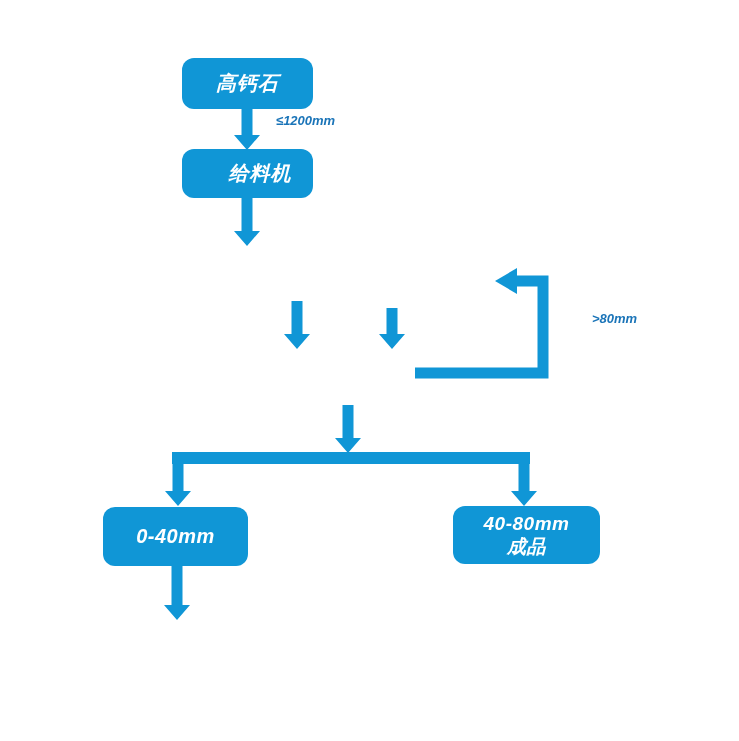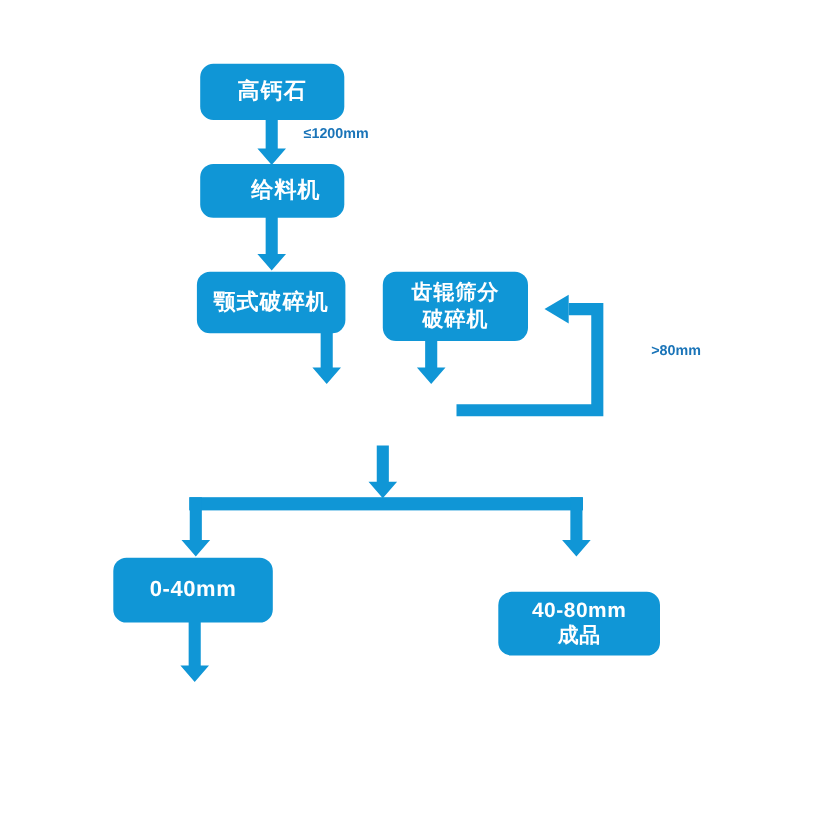--- a/index.html
+++ b/index.html
@@ -12,20 +12,21 @@
   body {
     font-family: "Liberation Sans", sans-serif;
     background: var(--background);
   }
   .canvas {
     position: relative;
     width: 739px;
     height: 741px;
     background: var(--background);
     overflow: hidden;
+    font-style: italic;
   }
   .arrows {
     position: absolute;
     left: 0; top: 0;
     width: 739px; height: 741px;
   }
   .connector { fill: var(--box-blue); }
   .connector-line { fill: none; stroke: var(--box-blue); stroke-width: 11; }
   .node {
     position: absolute;
@@ -83,35 +84,28 @@
   <div class="node" style="left:182px; top:58px; width:131px; height:51px;">
     <span>高钙石</span>
   </div>
 
   <div class="annotation" style="left:276px; top:113px;">≤1200mm</div>
 
   <div class="node" style="left:182px; top:149px; width:131px; height:49px;padding-left:25px;">
     <span>给料机</span>
   </div>
 
-  <div class="node" style="left:179px; top:247px; width:135px; height:56px;">
-    <span>颚式破碎机</span>
-  </div>
 
-  <div class="node" style="left:348px; top:247px; width:132px; height:63px; font-size:19px;">
-    <span>齿辊筛分</span>
-    <span>破碎机</span>
-  </div>
 
   <div class="annotation" style="left:592px; top:311px;">&gt;80mm</div>
 
 
   <div class="node" style="left:103px; top:507px; width:145px; height:59px; letter-spacing:0.5px;">
     <span>0-40mm</span>
   </div>
 
-  <div class="node" style="left:453px; top:506px; width:147px; height:58px; font-size:19px; letter-spacing:0.5px;margin-top:32px;">
+  <div class="node" style="left:453px; top:506px; width:147px; height:58px; font-size:19px; letter-spacing:0.5px;">
     <span>40-80mm</span>
     <span>成品</span>
   </div>
 
 
 </div>
 
 </body></html>

